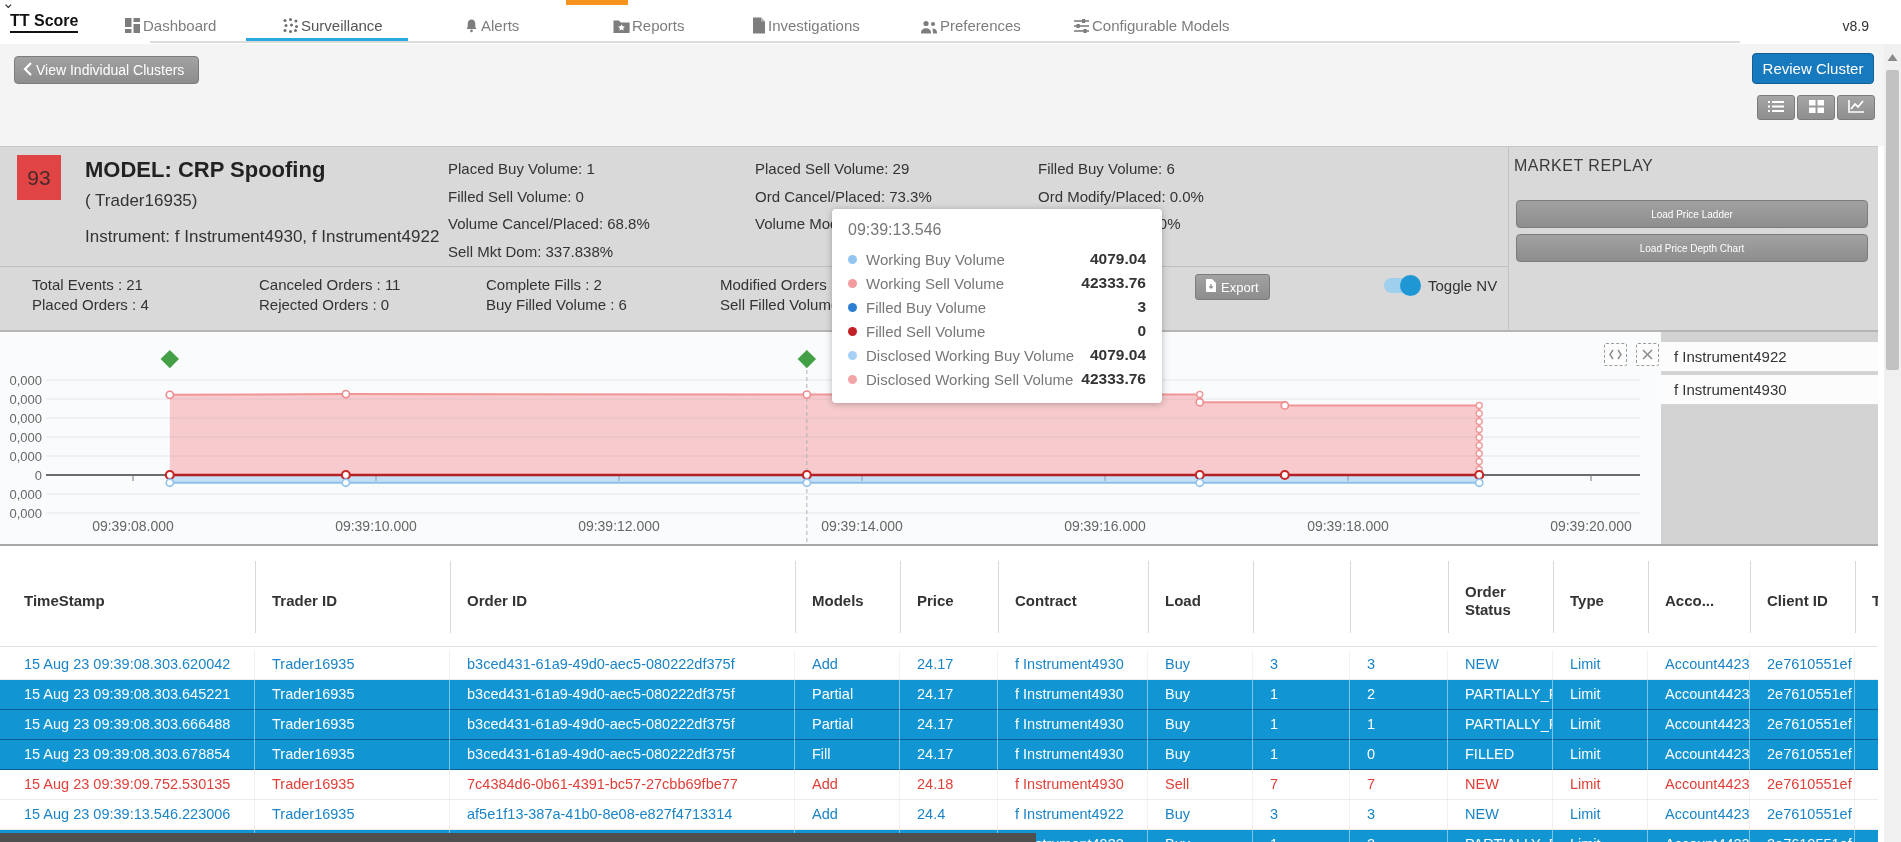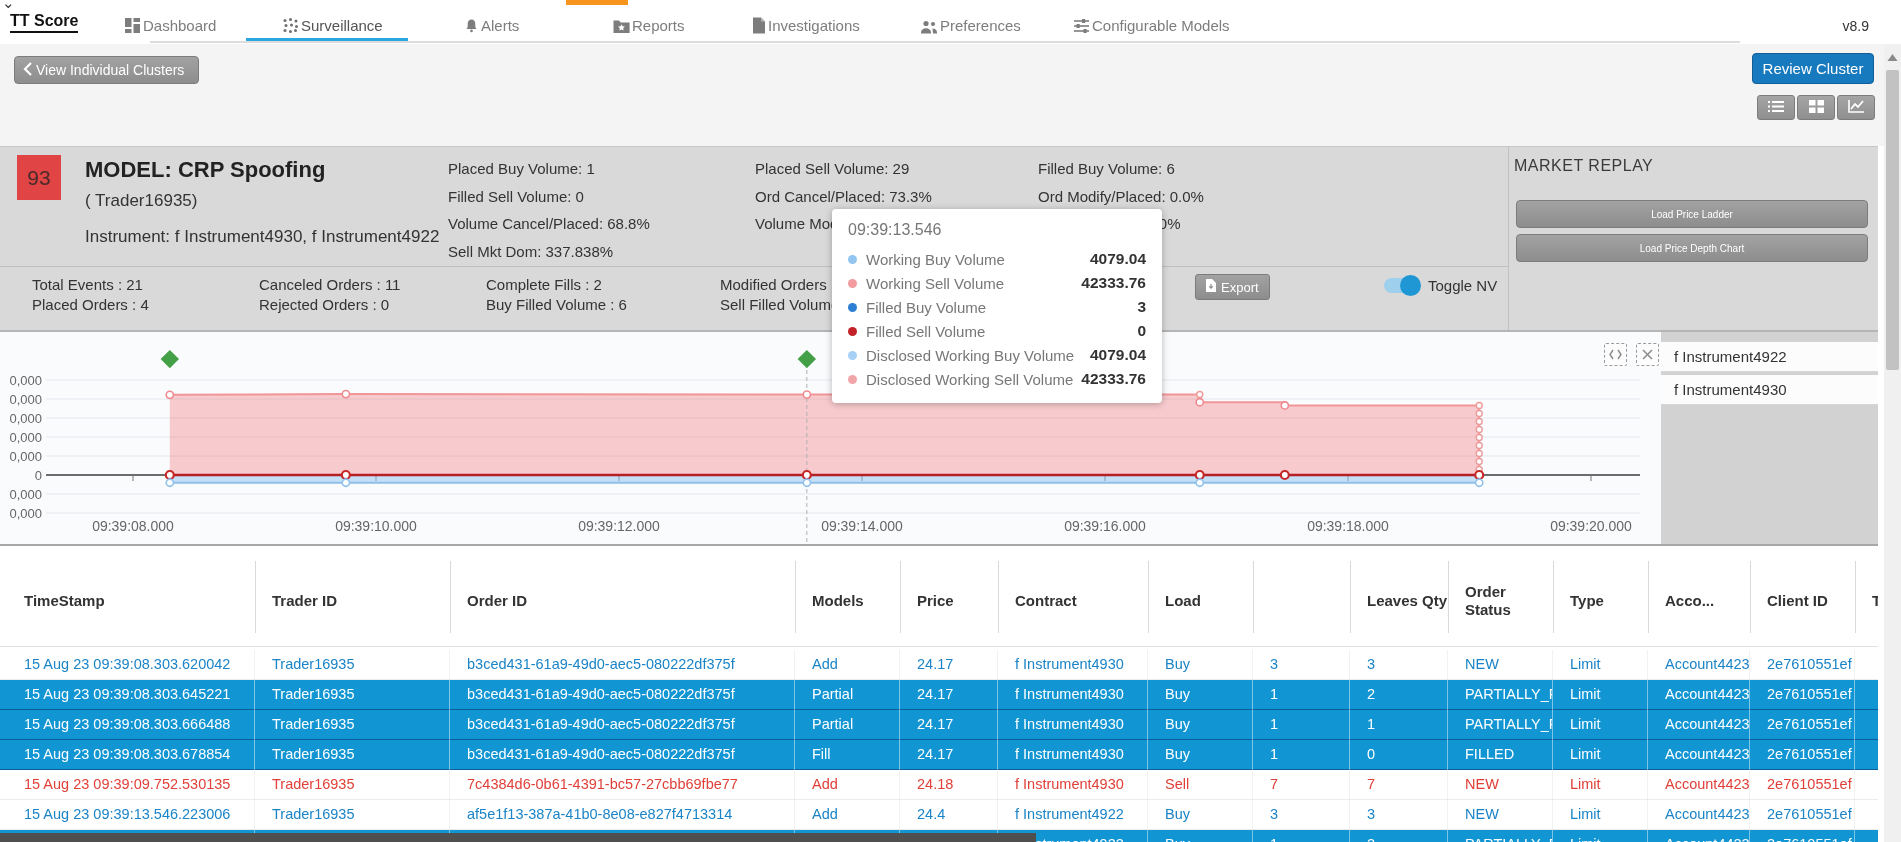--- a/index.html
+++ b/index.html
@@ -428,21 +428,20 @@
         <div class="hdr-sep" style="left: 450px;"></div>
         <div class="th" style="left: 812px; width: 88px;">Models</div>
         <div class="hdr-sep" style="left: 795px;"></div>
         <div class="th" style="left: 917px; width: 81px;">Price</div>
         <div class="hdr-sep" style="left: 900px;"></div>
         <div class="th" style="left: 1015px; width: 133px;">Contract</div>
         <div class="hdr-sep" style="left: 998px;"></div>
         <div class="th" style="left: 1165px; width: 88px;">Load</div>
         <div class="hdr-sep" style="left: 1148px;"></div>
         <div class="hdr-sep" style="left: 1253px;"></div>
-        <div class="th" style="left: 1367px; width: 81px;">Leaves Qty</div>
         <div class="hdr-sep" style="left: 1350px;"></div>
         <div class="th" style="left: 1465px; width: 88px;">Order Status</div>
         <div class="hdr-sep" style="left: 1448px;"></div>
         <div class="th" style="left: 1570px; width: 78px;">Type</div>
         <div class="hdr-sep" style="left: 1553px;"></div>
         <div class="th" style="left: 1665px; width: 85px;">Acco...</div>
         <div class="hdr-sep" style="left: 1648px;"></div>
         <div class="th" style="left: 1767px; width: 88px;">Client ID</div>
         <div class="hdr-sep" style="left: 1750px;"></div>
         <div class="th" style="left: 1872px; width: 29px;">T...</div>

